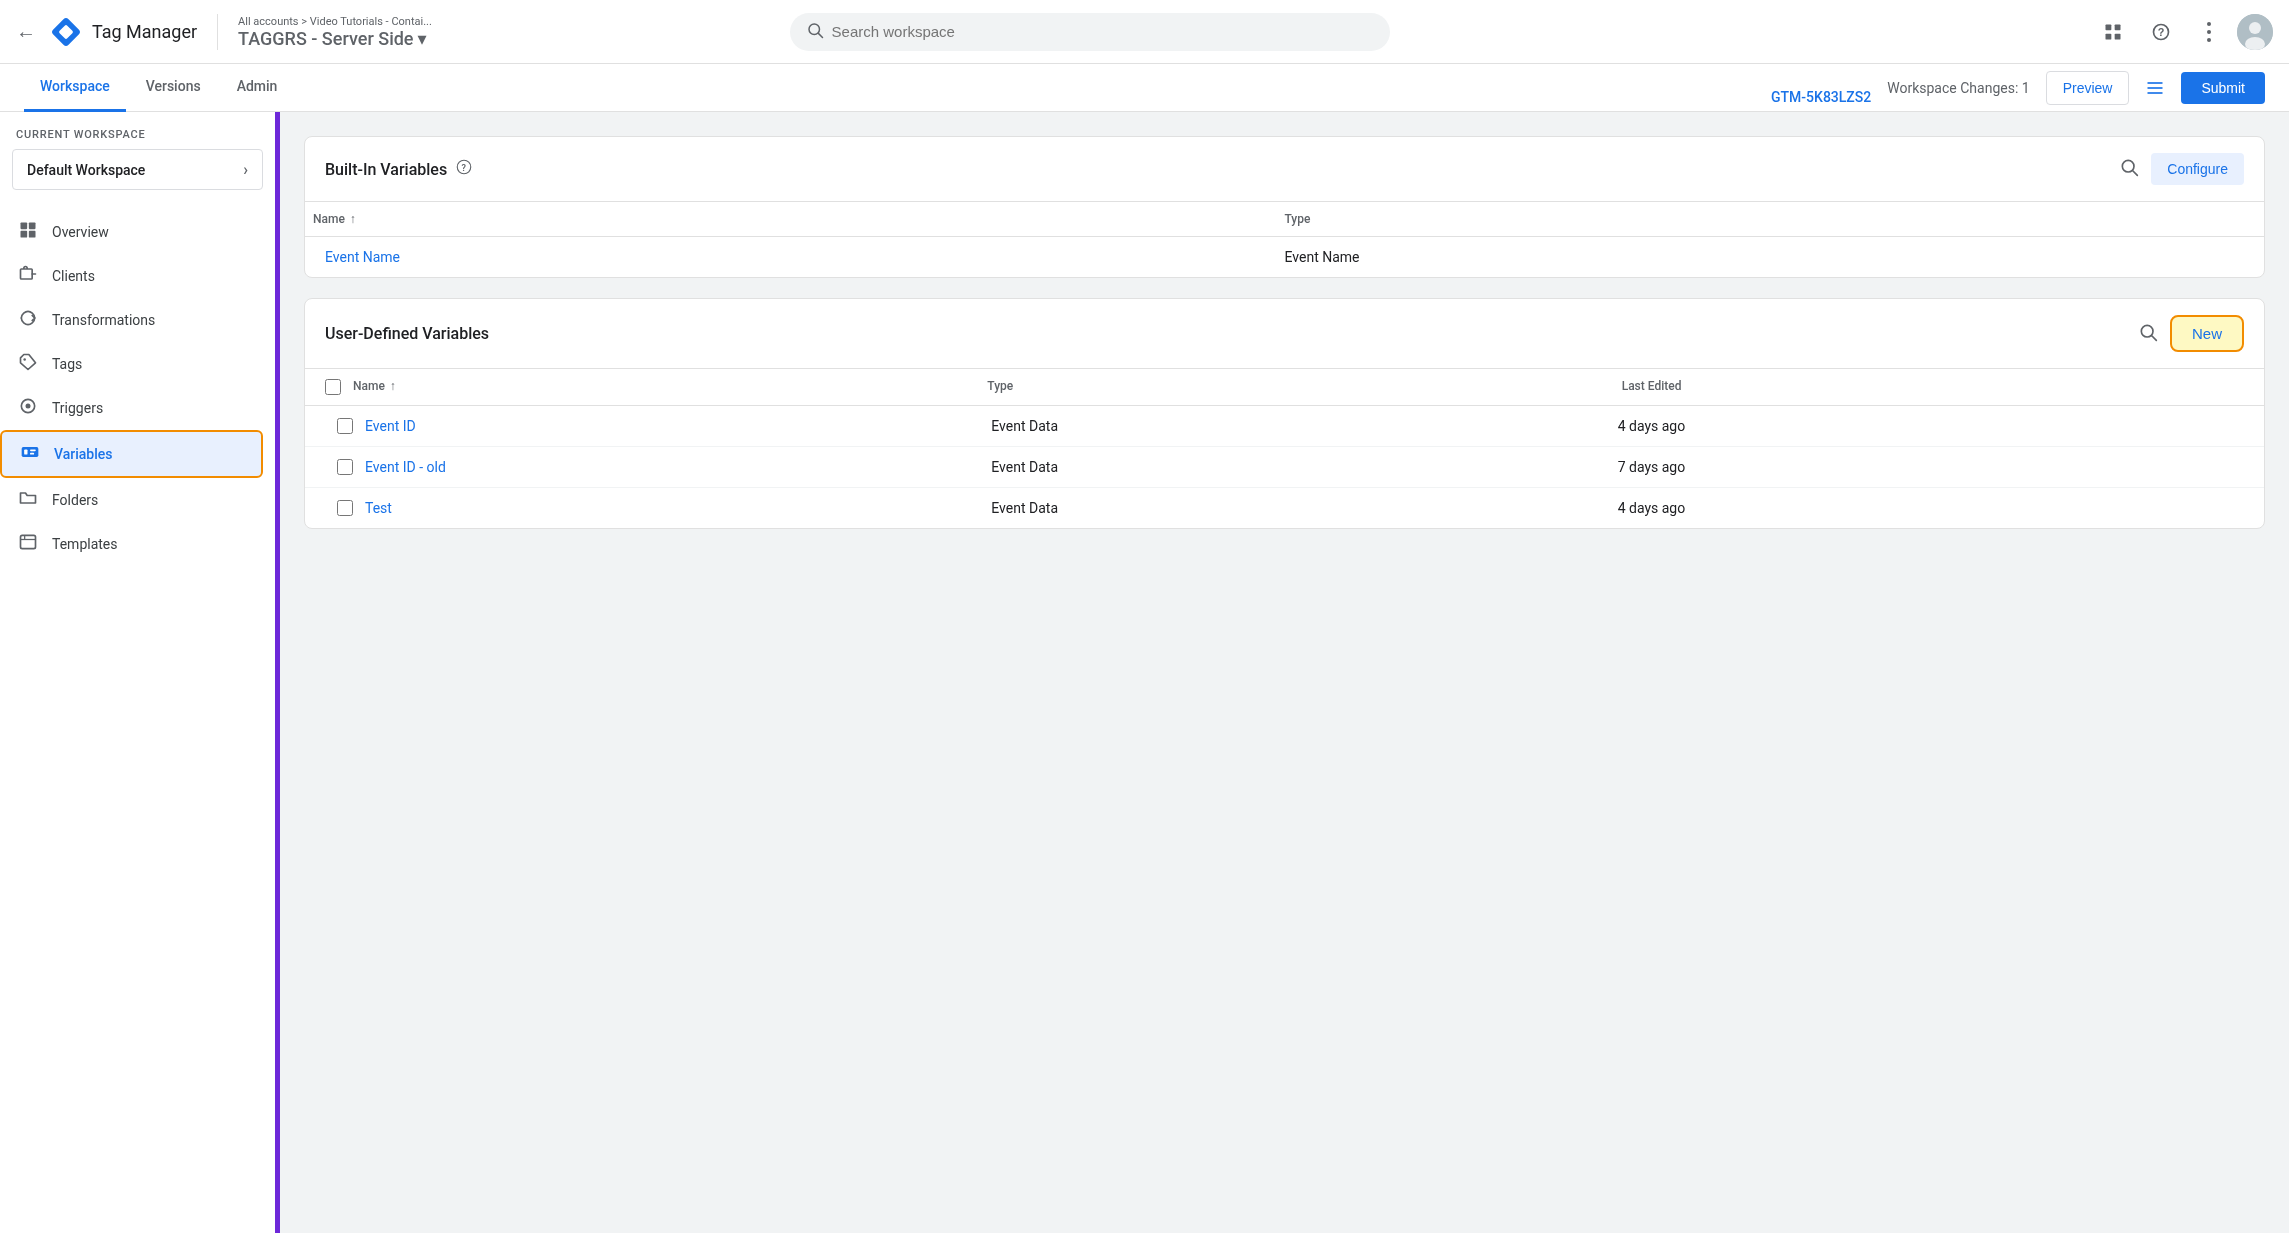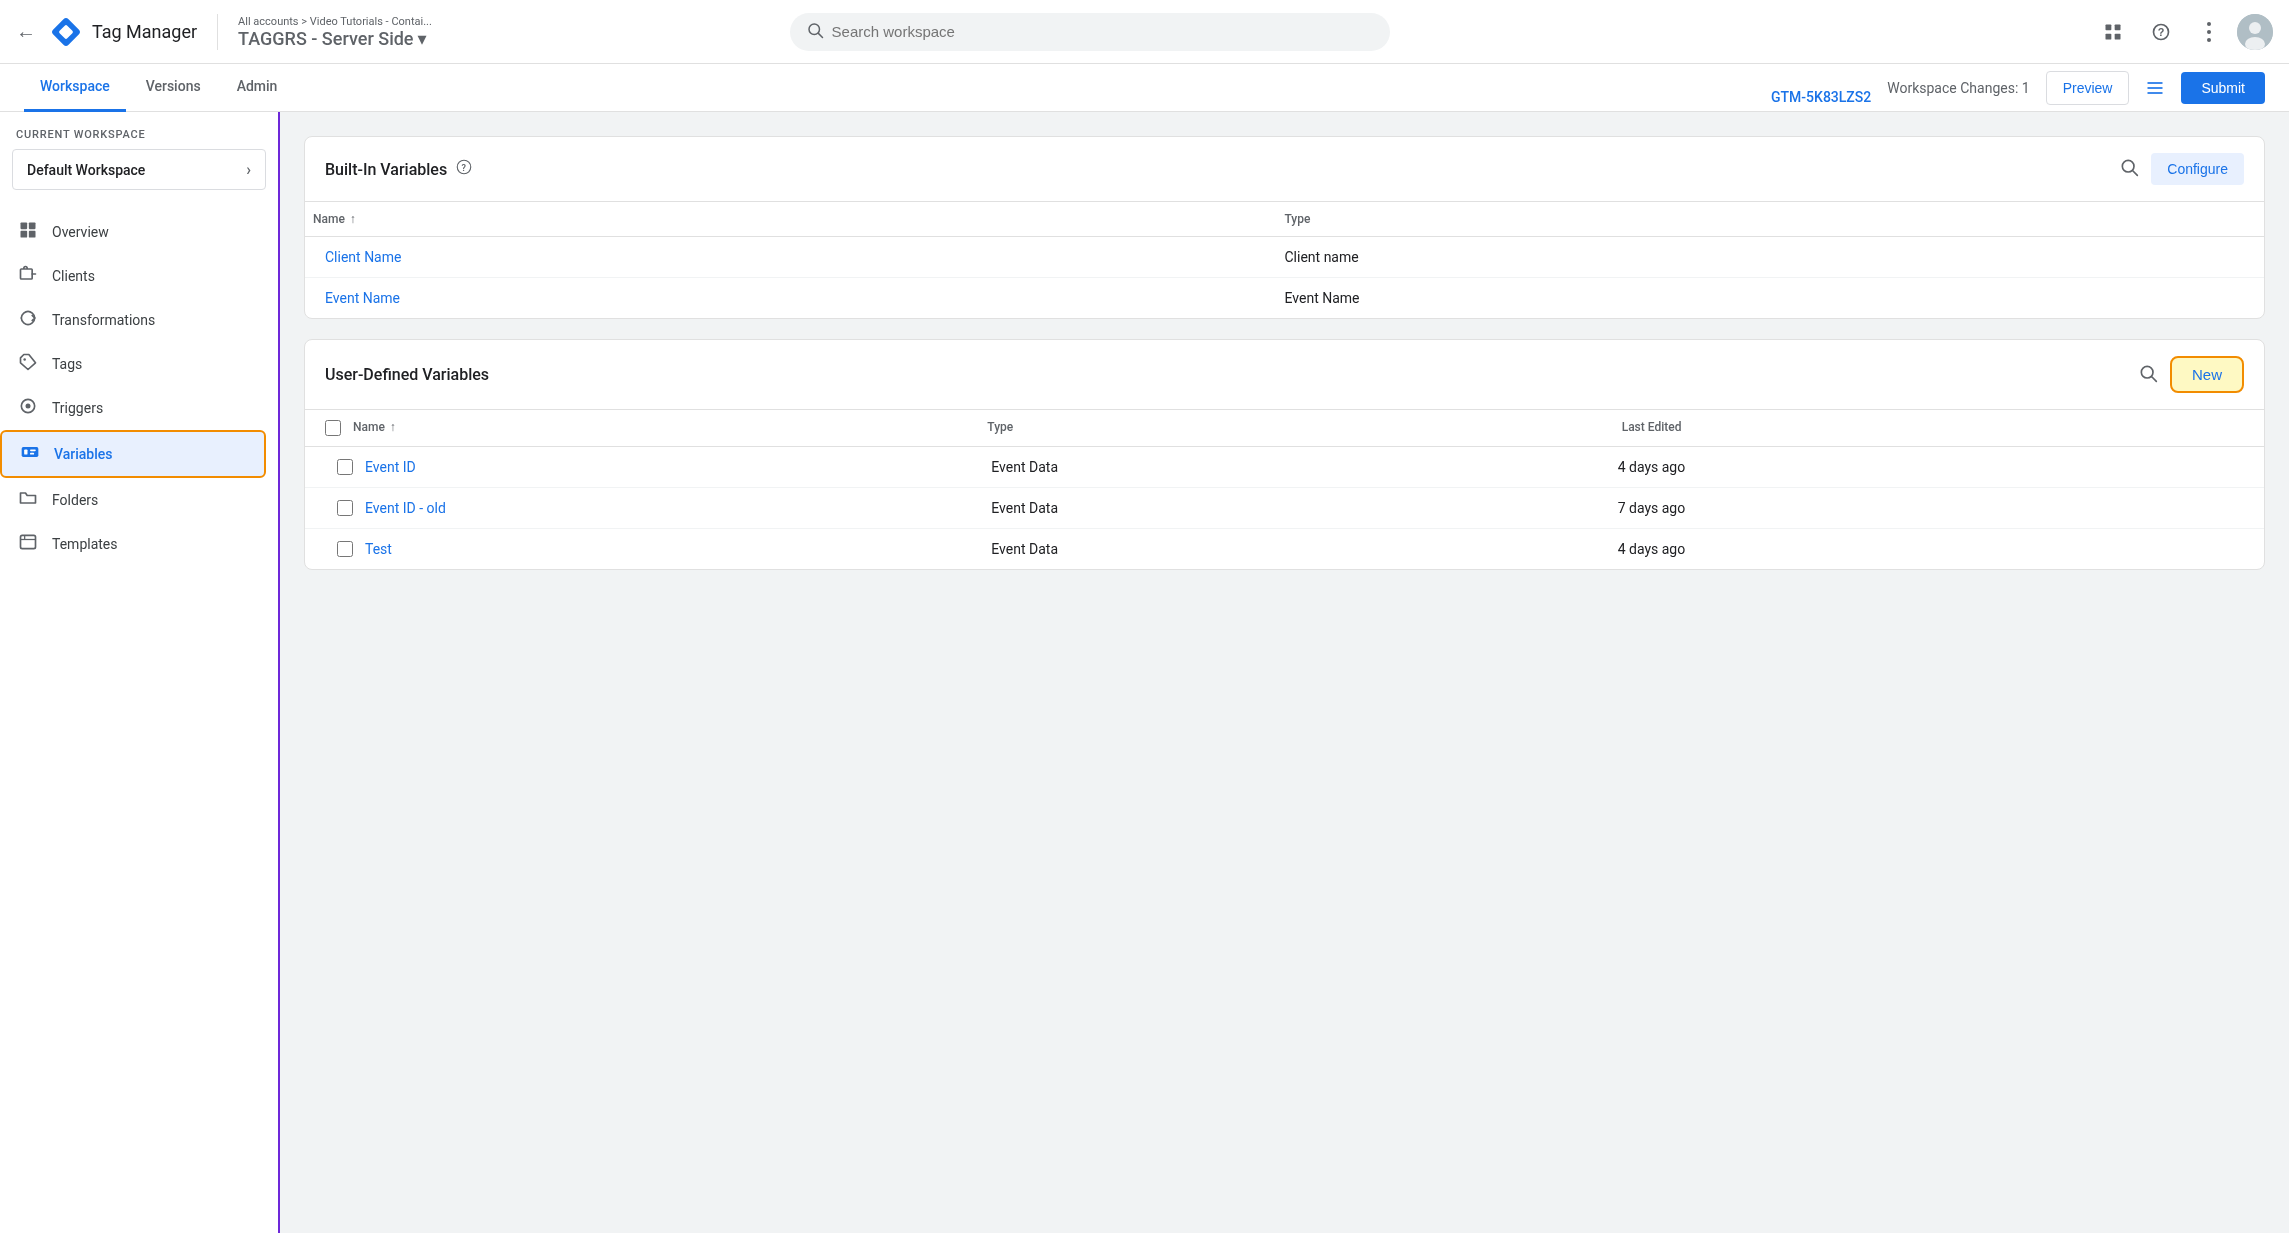--- a/index.html
+++ b/index.html
@@ -65,21 +65,21 @@
     .btn-submit {
       background: #1a73e8; color: #fff; border: none; border-radius: 4px;
       padding: 8px 20px; font-size: 14px; font-weight: 500; cursor: pointer;
     }
 
     
     .layout { display: flex; height: calc(100vh - 112px); }
 
     
     .sidebar {
-      width: 280px; background: #fff; border-right: 2px solid #6d28d9;
+      width: 280px; background: #fff; border-right: 5px solid #6d28d9;
       padding: 16px 0; flex-shrink: 0; overflow-y: auto;
     }
     .current-workspace-label {
       font-size: 11px; color: #5f6368; text-transform: uppercase;
       letter-spacing: 0.8px; padding: 0 16px 8px 16px; font-weight: 500;
     }
     .workspace-selector {
       display: flex; align-items: center; justify-content: space-between;
       border: 1px solid #dadce0; border-radius: 4px; padding: 10px 14px;
       margin: 0 12px 20px 12px; cursor: pointer; font-weight: 500; font-size: 14px;
@@ -361,24 +361,20 @@
       </div>
 
       <div class="table-header builtin">
         <span>
           <span>Name</span>
           <span class="sort-icon">↑</span>
         </span>
         <span>Type</span>
       </div>
 
-      <div class="table-row builtin">
-        <a class="link">Client Name</a>
-        <span>Client name</span>
-      </div>
       <div class="table-row builtin">
         <a class="link">Event Name</a>
         <span>Event Name</span>
       </div>
     </div>
 
     <div class="card">
       <div class="card-header">
         <div class="card-title">
           <span>User-Defined Variables</span>

